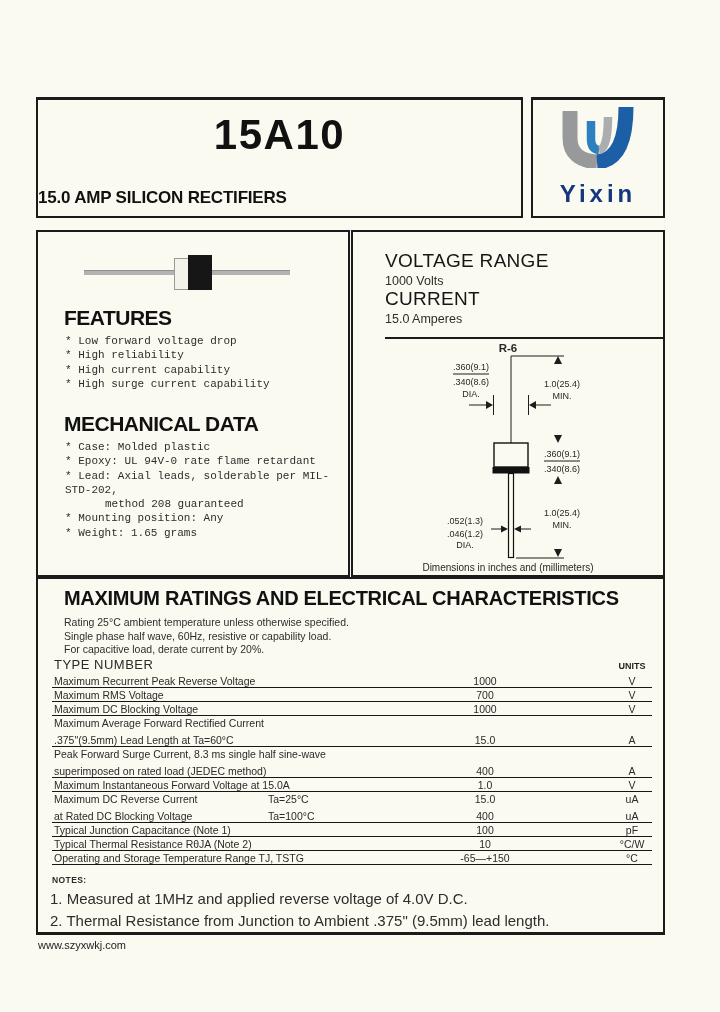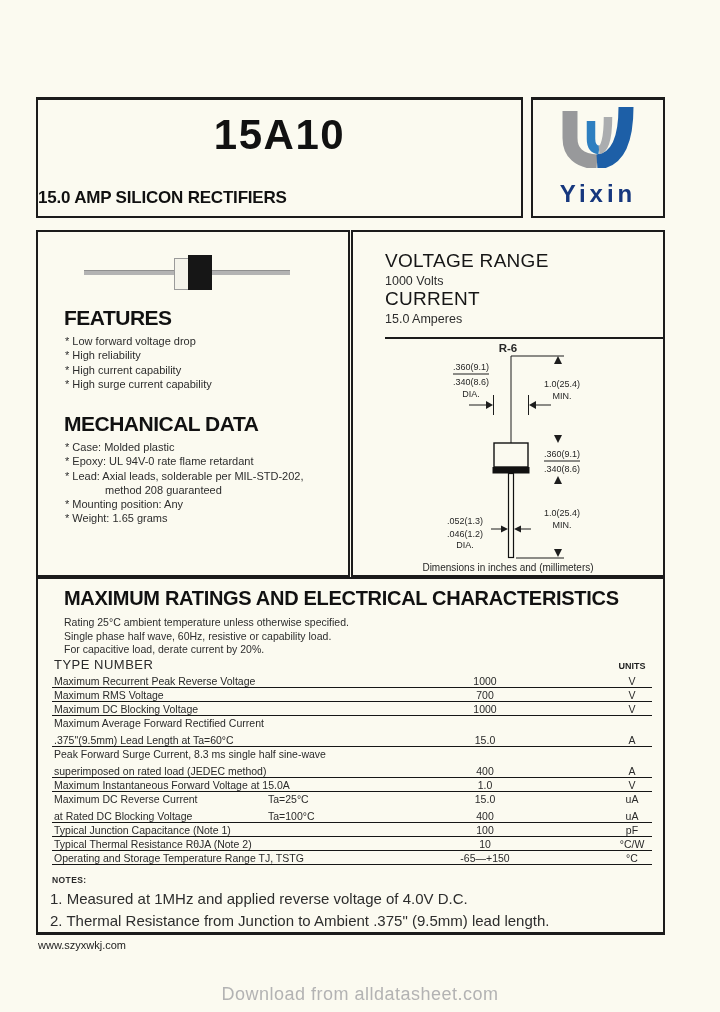--- a/index.html
+++ b/index.html
@@ -30,21 +30,21 @@
     background:#b3b3b3; border-top:1px solid #8f8f8f; }
   .diode-band { position:absolute; left:136px; top:26px; width:13px; height:30px;
     background:#f4f3ea; border:1px solid #9a9a9a; }
   .diode-body { position:absolute; left:150px; top:23px; width:24px; height:35px;
     background:#161616; }
   .sec-heading { position:absolute; left:26px; font-size:21px; font-weight:bold;
     letter-spacing:-0.5px; color:#111; white-space:nowrap; }
   .h-feat { top:74px; }
   .h-mech { top:180px; }
   .bullet-list { position:absolute; left:27px; right:6px; font-size:11px;
-    line-height:14.3px; color:#2d2d2d; }
+    line-height:14.3px; color:#2d2d2d;font-family:Liberation Mono, monospace; }
   .feat-list { top:102px; }
   .mech-list { top:208px; }
   .bullet-list .indent { padding-left:40px; }
 
   
   .right-box { left:351px; top:230px; width:310px; height:343px; }
   .vr-section { position:absolute; top:0; left:0; right:0; height:105px;
     border-bottom:2px solid #1b1b1b; text-align:left;margin-left:32px; }
   .vr-heading { position:absolute; left:0; right:0; font-size:19px; letter-spacing:0.3px; color:#161616; }
   .vr-value { position:absolute; left:0; right:0; font-size:12.5px; color:#2d2d2d; }
@@ -274,15 +274,14 @@
         <span class="tu">°C</span>
       </div>
     </div>
 
     <div class="notes-h">NOTES:</div>
     <div class="note note-1">1. Measured at 1MHz and applied reverse voltage of 4.0V D.C.</div>
     <div class="note note-2">2. Thermal Resistance from Junction to Ambient .375" (9.5mm) lead length.</div>
   </div>
 
   <div class="website">www.szyxwkj.com</div>
-  <div class="watermark">Download from alldatasheet.com</div>
 
 </div>
 
 </body></html>

